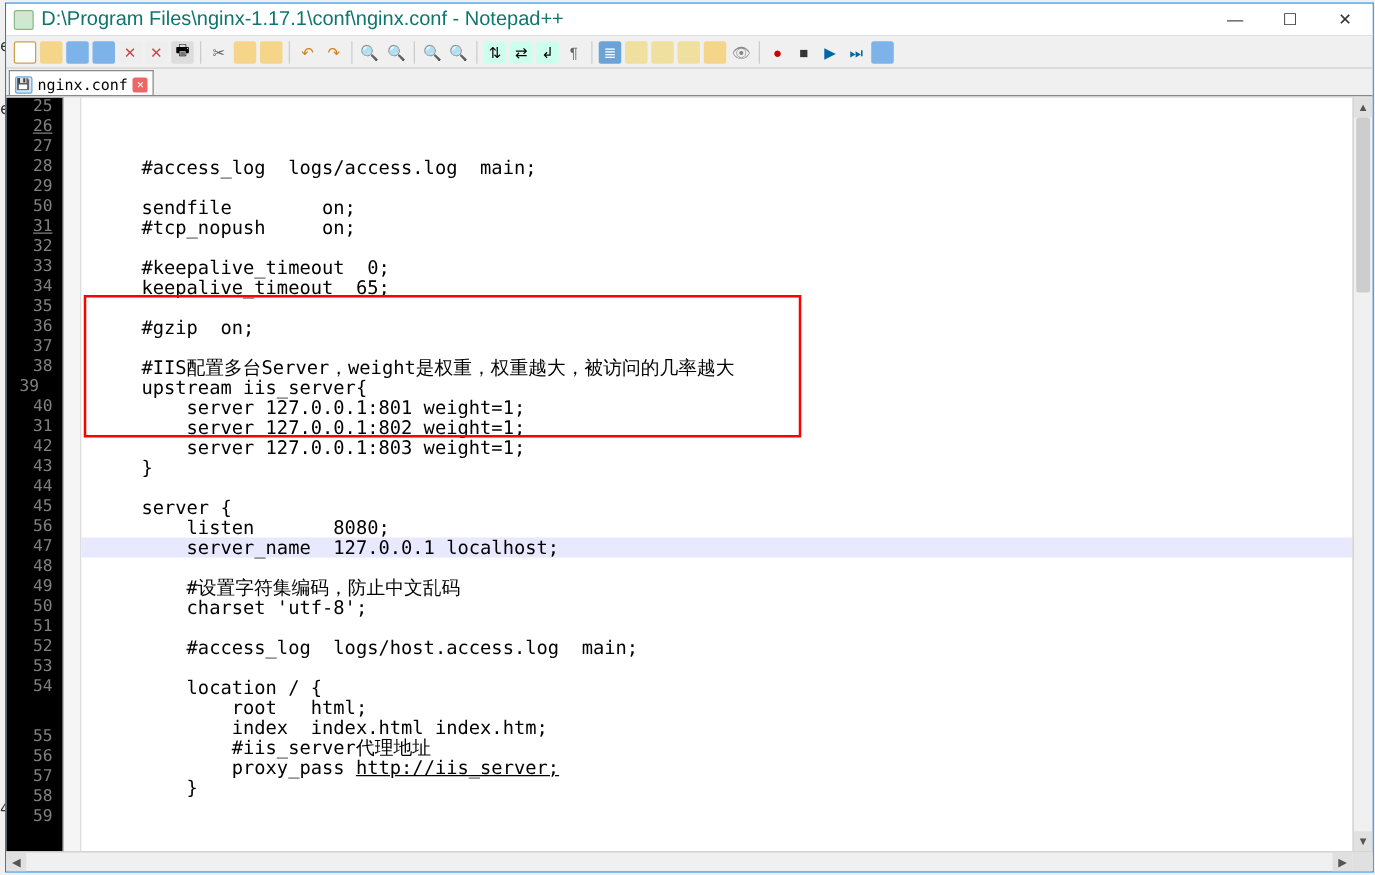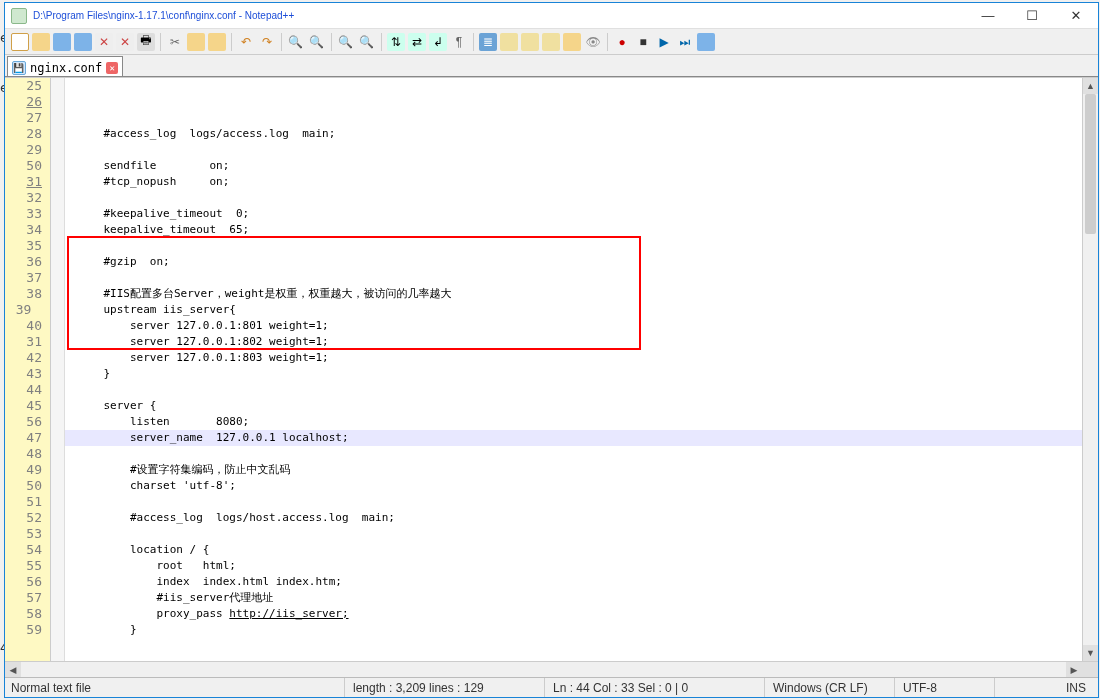--- a/index.html
+++ b/index.html
@@ -1,36 +1,36 @@
 <!DOCTYPE html>
 <html><head>
 <meta charset="utf-8">
 <style>
 * { box-sizing: border-box; margin: 0; padding: 0; }
 body { font-family: "Segoe UI", sans-serif; font-size: 12px; background: #f0f0f0; width: 1100px; height: 700px; overflow: hidden; position: relative; }
 .window { width: 1095px; height: 696px; background: #fff; border: 1px solid #1883d7; margin-left: 4px; margin-top: 2px; display: flex; flex-direction: column; position: relative; }
 .titlebar { height: 26px; background: #fff; display: flex; align-items: center; padding: 0 0 0 6px; border-bottom: 1px solid #e0e0e0;}
 .titlebar .icon { width: 16px; height: 16px; margin-right: 6px; background: #cfe8cf; border: 1px solid #8ab88a; border-radius: 2px; }
-.titlebar .title { flex: 1; font-size: 10px; color: #1d4ed8; }
+.titlebar .title { flex: 1; font-size: 16px; color: #0f766e; }
 .win-btns { display: flex; }
 .win-btn { width: 44px; height: 26px; display: flex; align-items: center; justify-content: center; font-size: 13px; color: #333; }
 .menubar { height: 22px; display: flex; align-items: center; padding: 0 4px; gap: 2px; background: #f5f5f5; }
 .menubar .item { padding: 2px 6px; font-size: 12px; color: #333; }
 .menubar .x { margin-left: auto; padding: 0 10px; font-size: 14px; color: #555; }
 .toolbar { height: 26px; display: flex; align-items: center; padding: 2px 6px; gap: 3px; background: #f0f0f0; border-bottom: 1px solid #ccc; }
 .tbtn { width: 18px; height: 18px; display: flex; align-items: center; justify-content: center; border-radius: 2px; font-size: 12px; }
 .tsep { width: 1px; height: 18px; background: #ccc; margin: 0 2px; }
 .tabbar { height: 22px; background: #f0f0f0; display: flex; align-items: flex-end; padding-left: 2px; border-bottom: 1px solid #888; }
 .tab { height: 20px; background: #fff; border: 1px solid #888; border-bottom: none; padding: 2px 4px 0 4px; display: flex; align-items: center; font-family: "NSimSun","SimSun",monospace; font-size: 12px; gap: 4px; }
 .tab .ticon { width: 14px; height: 14px; background: #d0e8ff; border: 1px solid #6aa8d8; border-radius: 2px; display:inline-flex; align-items:center; justify-content:center; font-size:9px; color:#336; }
 .tab .tclose { width: 12px; height: 12px; background: #e66; color: #fff; font-size: 9px; display: flex; align-items: center; justify-content: center; border-radius: 2px; }
 .editor-wrap { flex: 1; display: flex; position: relative; overflow: hidden; border-top: 1px solid #ccc; }
-.gutter { width: 46px; background: #fef9c3; border-right: 1px solid #ccc; font-family: Consolas, monospace; font-size: 13px; color: #808080; text-align: right; padding-right: 8px; line-height: 16px; padding-top: 0; }
+.gutter { width: 46px; background: #000000; border-right: 1px solid #ccc; font-family: Consolas, monospace; font-size: 13px; color: #808080; text-align: right; padding-right: 8px; line-height: 16px; padding-top: 0; }
 .fold { width: 14px; background: #f5f5f5; border-right: 1px solid #ddd; }
-.code { flex: 1; font-family: Consolas, "Microsoft YaHei", monospace; font-size: 11px; line-height: 16px; white-space: pre; color: #000; position: relative; }
+.code { flex: 1; font-family: Consolas, "Microsoft YaHei", monospace; font-size: 15px; line-height: 16px; white-space: pre; color: #000; position: relative; }
 .code .line { height: 16px; padding-left: 12px; }
 .code .line.hl { background: #e8e8ff; }
 .redbox { position: absolute; border: 2px solid #f00; pointer-events: none; }
 .vscroll { width: 16px; background: #f0f0f0; border-left: 1px solid #ccc; position: relative; }
 .vscroll .arrow { height: 16px; background: #e0e0e0; display:flex; align-items:center; justify-content:center; font-size:9px; color:#555; }
 .vscroll .thumb { position: absolute; top: 16px; left: 2px; right: 2px; height: 140px; background: #cdcdcd; border-radius: 2px; }
 .hscroll { height: 16px; background: #f0f0f0; border-top: 1px solid #ccc; display:flex; }
 .hscroll .arrow { width:16px; background:#e0e0e0; display:flex; align-items:center; justify-content:center; font-size:9px; color:#555; }
 .hscroll .track { flex:1; position:relative; }
 .statusbar { height: 20px; background: #f0f0f0; border-top: 1px solid #bbb; display: flex; align-items: center; font-size: 12px; color: #333; }
@@ -133,21 +133,21 @@
         <div style="height: 16px;">45</div>
         <div style="height: 16px;">56</div>
         <div style="height: 16px;">47</div>
         <div style="height: 16px;">48</div>
         <div style="height: 16px;">49</div>
         <div style="height: 16px;">50</div>
         <div style="height: 16px;">51</div>
         <div style="height: 16px;">52</div>
         <div style="height: 16px;">53</div>
         <div style="height: 16px;">54</div>
-        <div style="height: 16px;">55</div>
+        <div style="height: 16px; margin-top: 24px;">55</div>
         <div style="height: 16px;">56</div>
         <div style="height: 16px;">57</div>
         <div style="height: 16px;">58</div>
         <div style="height: 16px;">59</div>
       </div>
     <div class="fold"></div>
     <div class="code" id="code">
       <div class="redbox" id="redbox" style="top: 158px; left: 2px; width: 574px; height: 114px;"></div>
     <div class="line">    #access_log  logs/access.log  main;</div><div class="line"></div><div class="line">    sendfile        on;</div><div class="line">    #tcp_nopush     on;</div><div class="line"></div><div class="line">    #keepalive_timeout  0;</div><div class="line">    keepalive_timeout  65;</div><div class="line"></div><div class="line">    #gzip  on;</div><div class="line"></div><div class="line">    #IIS配置多台Server，weight是权重，权重越大，被访问的几率越大</div><div class="line">    upstream iis_server{</div><div class="line">        server 127.0.0.1:801 weight=1;</div><div class="line">        server 127.0.0.1:802 weight=1;</div><div class="line">        server 127.0.0.1:803 weight=1;</div><div class="line">    }</div><div class="line"></div><div class="line">    server {</div><div class="line">        listen       8080;</div><div class="line hl">        server_name  127.0.0.1 localhost;</div><div class="line"></div><div class="line">        #设置字符集编码，防止中文乱码</div><div class="line">        charset 'utf-8';</div><div class="line"></div><div class="line">        #access_log  logs/host.access.log  main;</div><div class="line"></div><div class="line">        location / {</div><div class="line">            root   html;</div><div class="line">            index  index.html index.htm;</div><div class="line">            #iis_server代理地址</div><div class="line">            proxy_pass <span class="underline">http://iis_server;</span></div><div class="line">        }</div><div class="line"></div></div>
     <div class="vscroll">
@@ -157,22 +157,14 @@
     </div>
   </div>
 
   <div class="hscroll">
     <div class="arrow">◀</div>
     <div class="track"></div>
     <div class="arrow">▶</div>
     <div style="width:16px;background:#e0e0e0"></div>
   </div>
 
-  <div class="statusbar">
-    <div class="cell first">Normal text file</div>
-    <div class="cell" style="width:200px">length : 3,209    lines : 129</div>
-    <div class="cell" style="width:220px">Ln : 44    Col : 33    Sel : 0 | 0</div>
-    <div class="cell" style="width:130px">Windows (CR LF)</div>
-    <div class="cell" style="width:100px">UTF-8</div>
-    <div class="cell" style="flex:1;border-right:none;justify-content:flex-end;padding-right:12px">INS</div>
-  </div>
 
 </div>
 
 </body></html>

